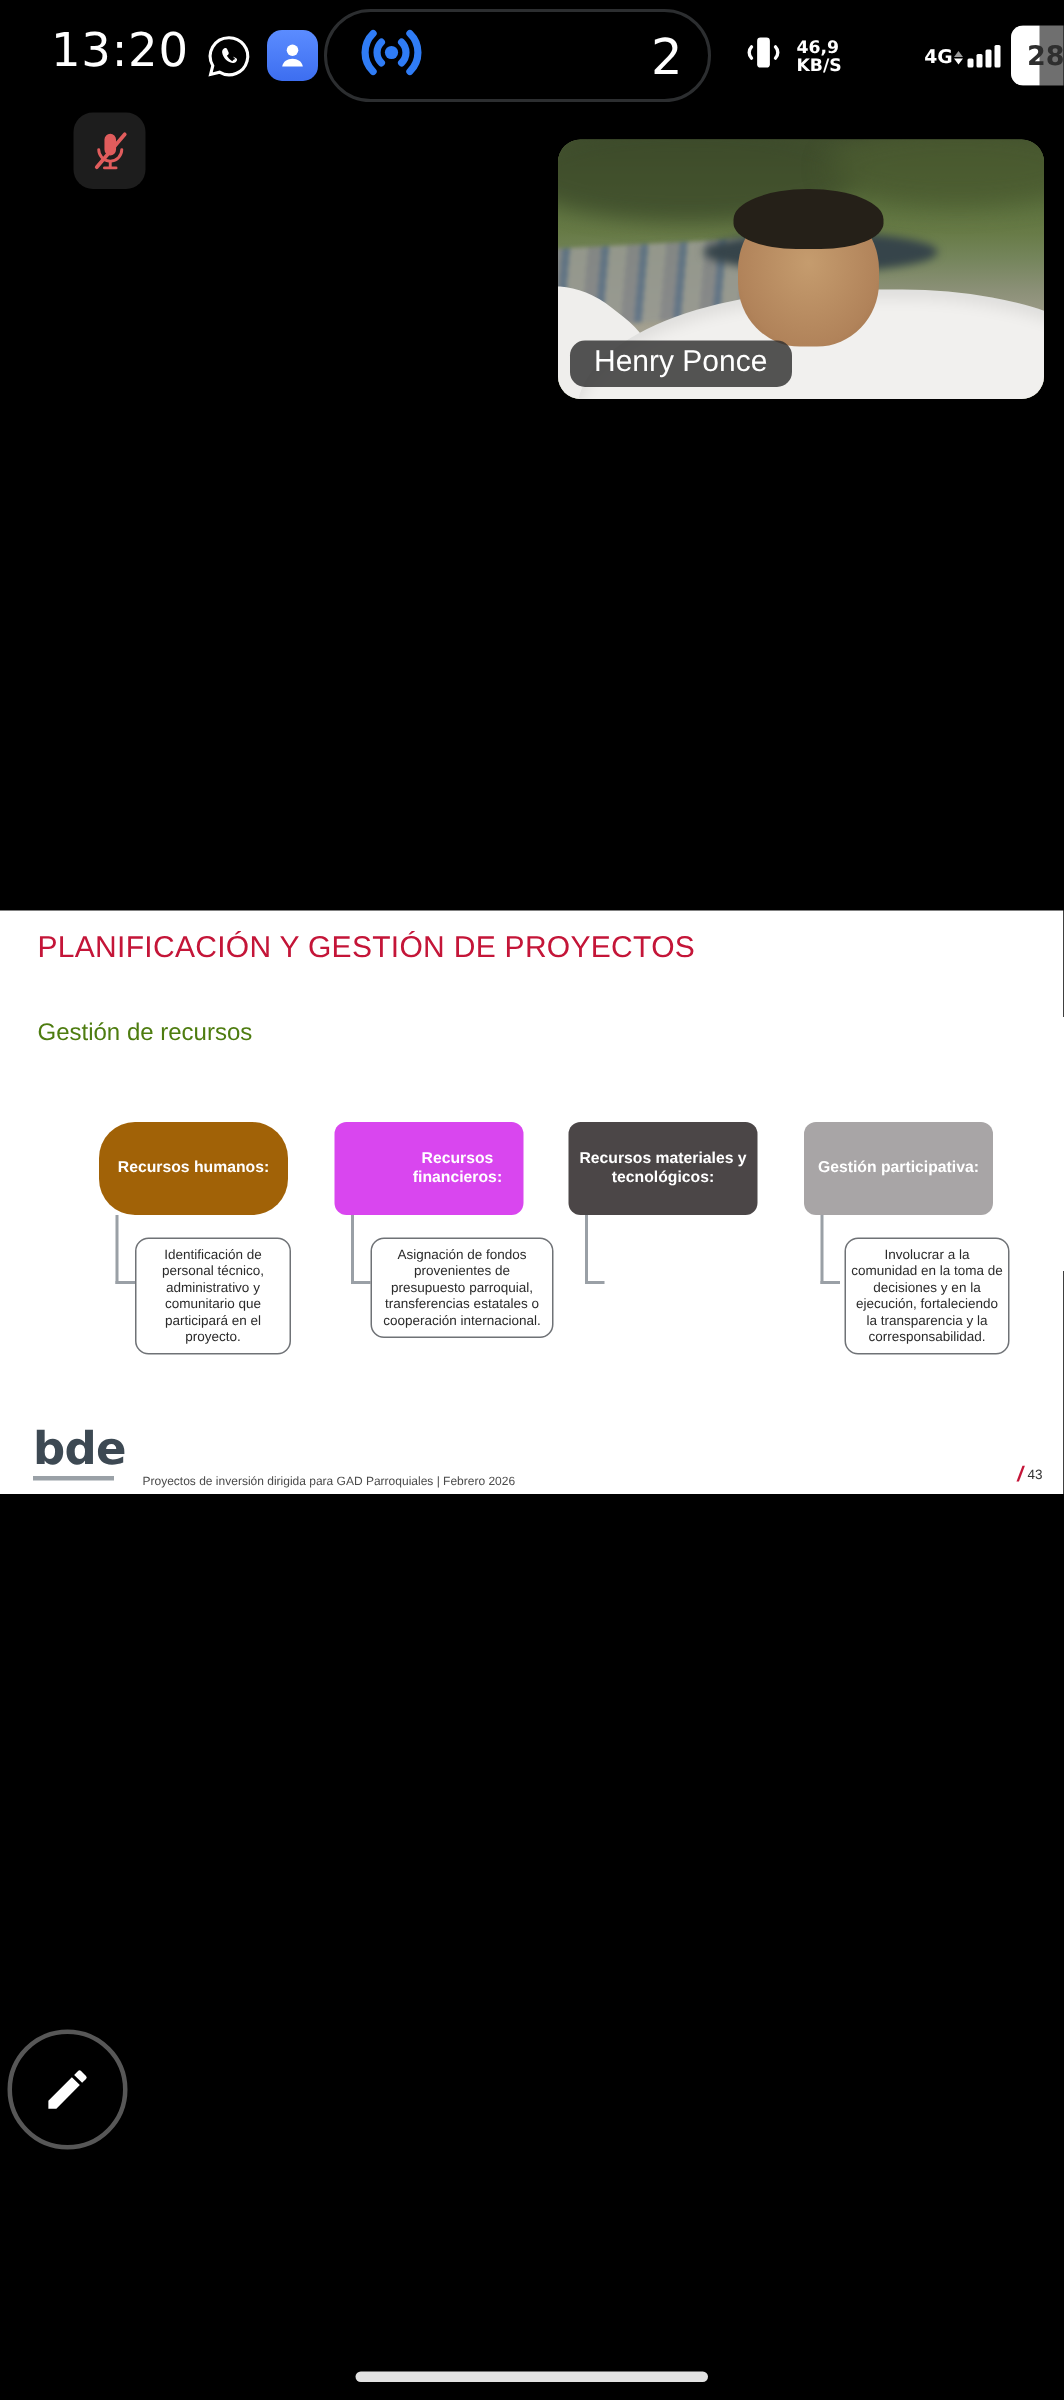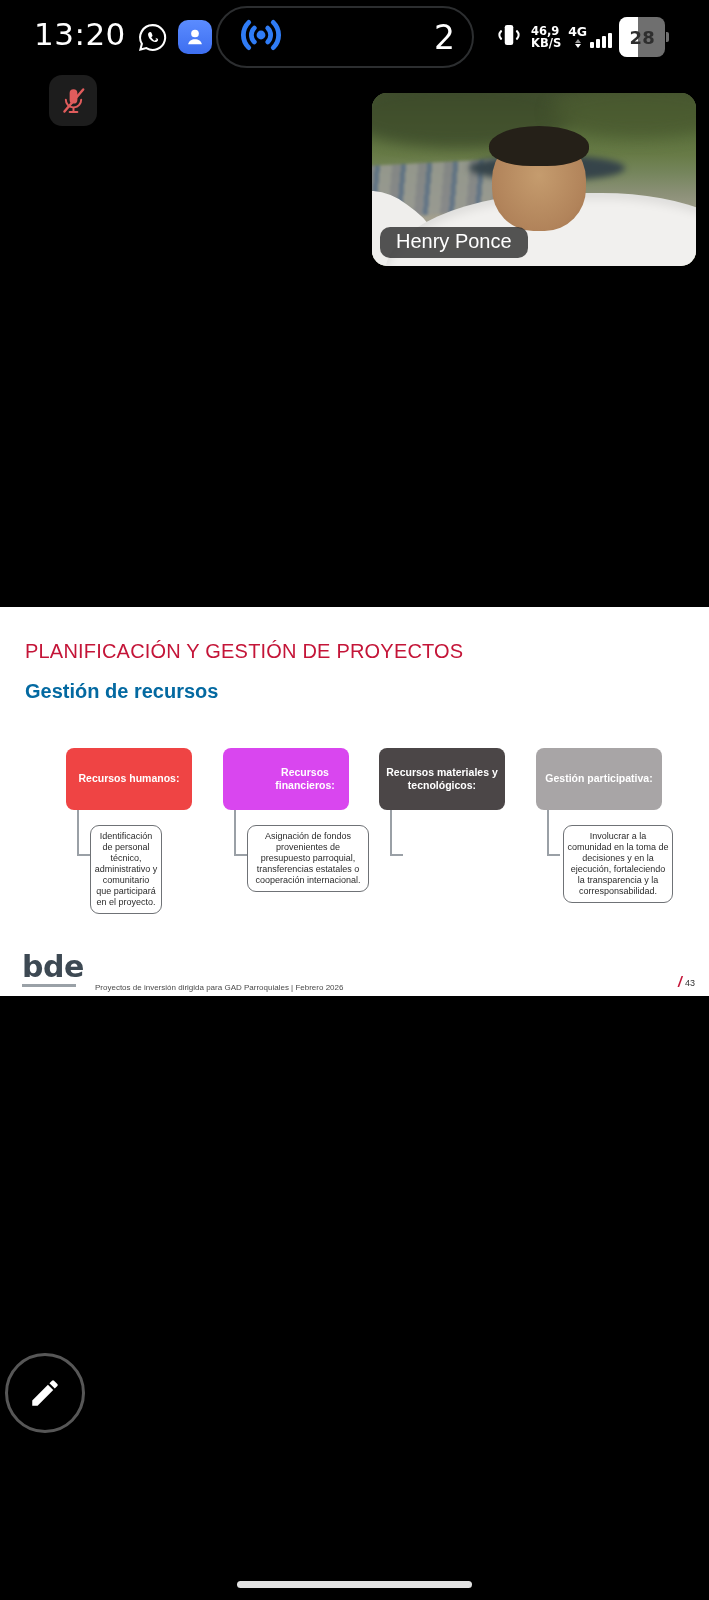--- a/index.html
+++ b/index.html
@@ -16,21 +16,21 @@
     background:linear-gradient(180deg,#5b8cff,#3d6ef0);display:flex;align-items:center;justify-content:center;}
   .sb-pill{position:absolute;left:216px;top:6px;width:258px;height:62px;border-radius:34px;
     border:2px solid #2c2e30;box-sizing:border-box;background:#000;
     display:flex;align-items:center;justify-content:space-between;padding:0 17px 0 20px;}
   .sb-count{font-size:33px;color:#fff;font-family:"DejaVu Sans",sans-serif;}
   .sb-right{position:absolute;left:494px;top:9px;width:215px;height:56px;
     display:flex;align-items:center;gap:7px;}
   .sb-speed{display:flex;flex-direction:column;line-height:1.08;color:#fff;
     font-family:"DejaVu Sans",sans-serif;font-weight:bold;font-size:11.5px;}
   .sb-net{display:flex;align-items:flex-end;gap:3px;}
-  .sb-netcol{display:flex;flex-direction:column;align-items:center;gap:1px;}
+  .sb-netcol{display:flex;flex-direction:row;align-items:center;gap:1px;margin-left:48px;}
   .sb-4g{font-size:12.5px;font-weight:bold;color:#fff;font-family:"DejaVu Sans",sans-serif;line-height:1;}
   .tri-up{width:0;height:0;border-left:3px solid transparent;border-right:3px solid transparent;border-bottom:4px solid #9a9a9a;}
   .tri-dn{width:0;height:0;border-left:3px solid transparent;border-right:3px solid transparent;border-top:4px solid #fff;margin-top:1px;}
   .sb-bars{display:flex;align-items:flex-end;gap:2px;}
   .sb-bars i{display:block;width:4px;background:#fff;border-radius:1px;}
   .batt{position:relative;width:46px;height:40px;border-radius:8px;background:#6f6f6f;overflow:hidden;
     display:flex;align-items:center;justify-content:center;}
   .batt-fill{position:absolute;left:0;top:0;bottom:0;width:40%;background:#fff;}
   .batt-num{position:relative;font-size:18px;font-weight:bold;color:#2e2e2e;font-family:"DejaVu Sans",sans-serif;}
   .batt-nub{width:3px;height:10px;background:#6f6f6f;border-radius:0 2px 2px 0;margin-left:1px;}
@@ -59,33 +59,33 @@
     border-radius:45%;transform:rotate(38deg);}
   .vt-head{position:absolute;left:37%;top:24%;width:29%;height:56%;
     background:radial-gradient(ellipse at 50% 42%,#c59c6e 0%,#b1835a 70%,#9d7049 100%);
     border-radius:46% 46% 44% 44%;}
   .vt-hair{position:absolute;left:-3%;top:-9%;width:106%;height:42%;background:#252018;
     border-radius:50% 50% 42% 42%;}
   .vt-tag{position:absolute;left:8px;bottom:8px;background:rgba(48,48,48,.82);color:#fff;
     font-size:20px;padding:3px 16px 5px;border-radius:10px;white-space:nowrap;}
   
   .slide{position:absolute;left:0;top:607px;width:709px;height:389px;background:#fff;}
-  .slide-title{position:absolute;left:25px;top:14px;font-size:20px;letter-spacing:.2px;margin-top:19px;}
-  .slide-sub{position:absolute;left:25px;top:73px;font-size:20px;font-weight:bold;color:#0369a1;}
+  .slide-title{position:absolute;left:25px;top:14px;font-size:20px;letter-spacing:.2px;}
+  .slide-sub{position:absolute;left:25px;top:73px;font-size:16px;font-weight:normal;color:#4d7c0f;}
   .card{position:absolute;top:141px;width:126px;}
   .card.c1{left:66px}.card.c2{left:223px}.card.c3{left:379px}.card.c4{left:536px}
   .card-header{height:62px;border-radius:8px;display:flex;align-items:center;justify-content:center;
     text-align:center;color:#fff;font-weight:bold;font-size:10.5px;line-height:1.25;
     padding:0 5px;box-sizing:border-box;}
   .conn-v{position:absolute;left:11px;top:62px;width:0;height:46px;border-left:2px solid #9aa0a6;}
   .conn-h{position:absolute;left:11px;top:106px;width:13px;height:0;border-top:2px solid #9aa0a6;}
   .card-body{position:absolute;top:77px;left:24px;background:#fff;border:1.4px solid #6f7276;
     border-radius:9px;font-size:9px;line-height:1.22;color:#2b2b2b;text-align:center;
     padding:5px 3px;box-sizing:border-box;}
-  .c1 .card-body{width:72px}.c2 .card-body{width:122px}
+  .c1 .card-body{width:104px}.c2 .card-body{width:122px}
   .c3 .card-body{left:25px;width:104px}.c4 .card-body{left:27px;width:110px}
   .example{position:absolute;left:22px;right:22px;top:294px;text-align:center;
     font-size:11.5px;color:#1e1e1e;line-height:1.5;}
   .bde{position:absolute;left:22px;top:345px;color:#3d4953;}
   .bde-word{font-family:"DejaVu Sans",sans-serif;font-weight:bold;font-size:30px;line-height:1;letter-spacing:-.5px;}
   .bde-tag{width:54px;height:2.5px;background:#9aa1a7;margin-top:2px;}
   .foot-cap{position:absolute;left:95px;top:376px;font-size:8px;color:#4a4a4a;}
   .foot-page{position:absolute;right:14px;top:368px;display:flex;align-items:flex-end;gap:3px;}
   .pg-slash{color:#c41538;font-size:14px;font-style:italic;font-weight:bold;line-height:1;}
   .pg-num{font-size:9px;color:#333;line-height:1.2;}
@@ -186,21 +186,21 @@
     <div class="vt-hair"></div>
   </div>
   <div class="vt-tag">Henry Ponce</div>
 </div>
 
 <div class="slide">
   <div class="slide-title" style="color: rgb(196, 21, 56);">PLANIFICACIÓN Y GESTIÓN DE PROYECTOS</div>
   <div class="slide-sub">Gestión de recursos</div>
 
   <div class="card c1">
-    <div class="card-header" style="background: #ef4444;">Recursos humanos:</div>
+    <div class="card-header" style="background: #a16207; border-radius: 24px;">Recursos humanos:</div>
     <div class="conn-v"></div>
     <div class="conn-h"></div>
     <div class="card-body">Identificación de personal técnico, administrativo y comunitario que participará en el proyecto.</div>
   </div>
 
   <div class="card c2">
     <div class="card-header" style="background: #d946ef; padding-left: 43px;">Recursos financieros:</div>
     <div class="conn-v"></div>
     <div class="conn-h"></div>
     <div class="card-body">Asignación de fondos provenientes de presupuesto parroquial, transferencias estatales o cooperación internacional.</div>

